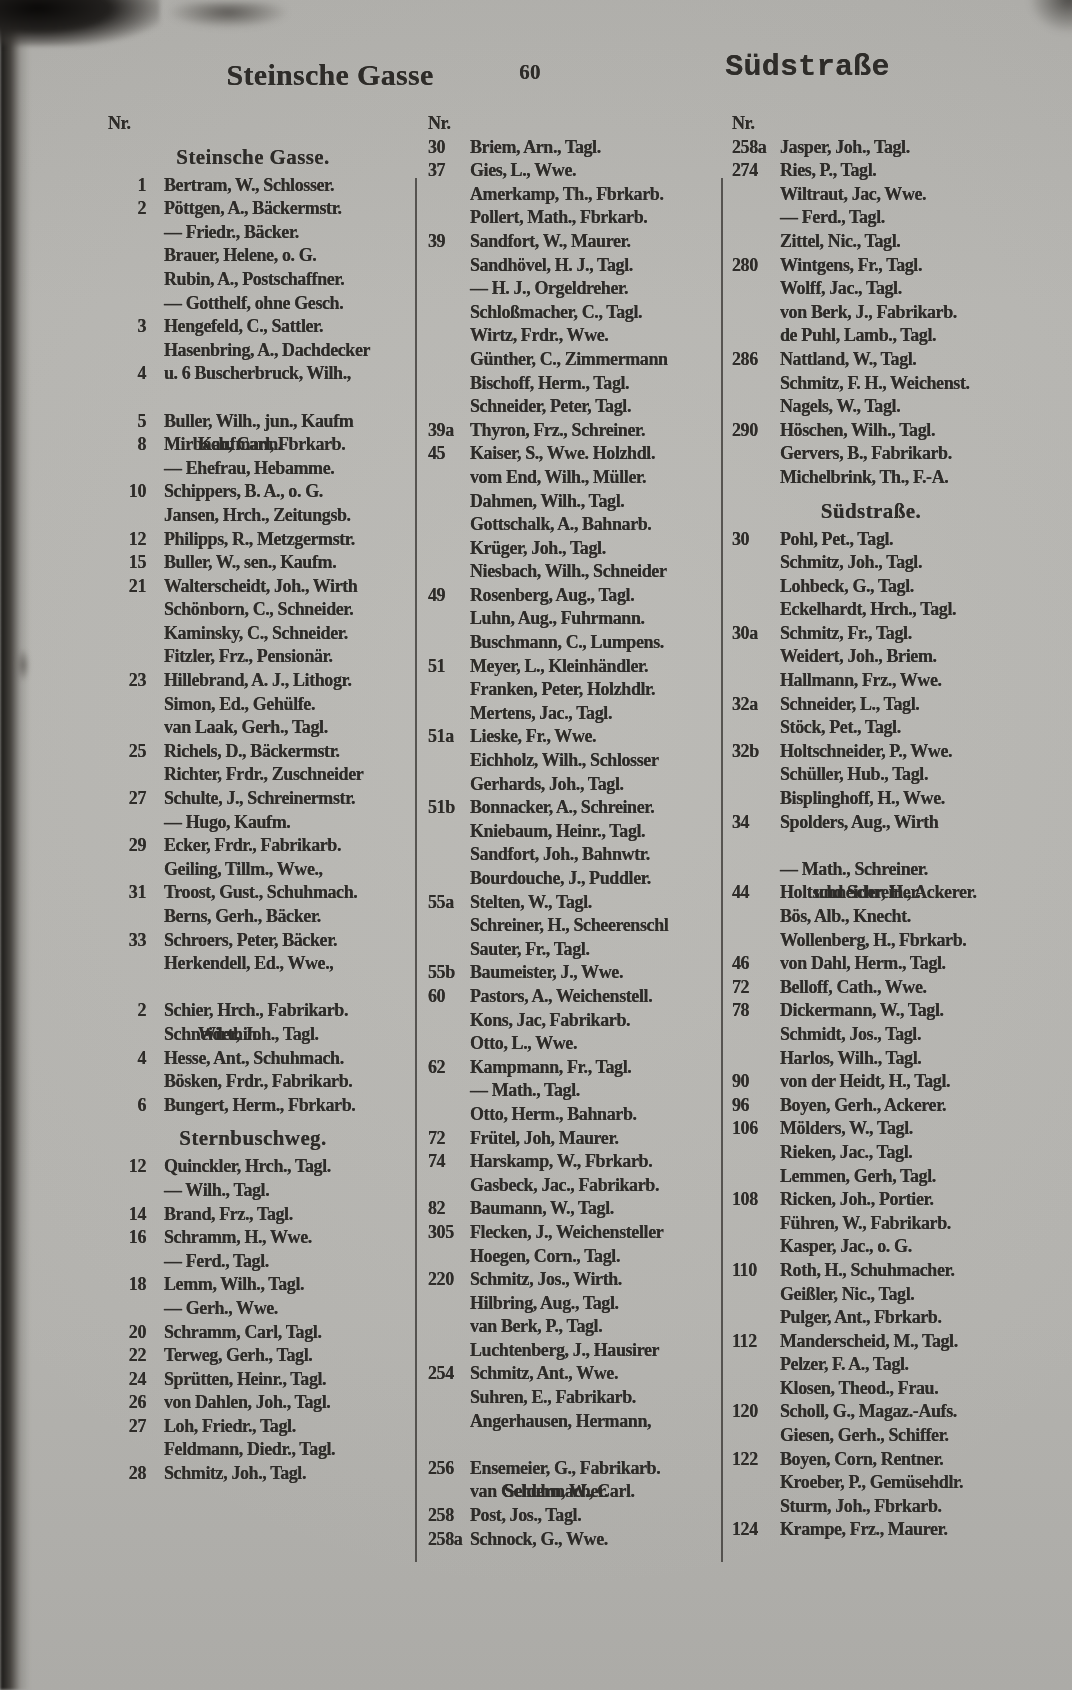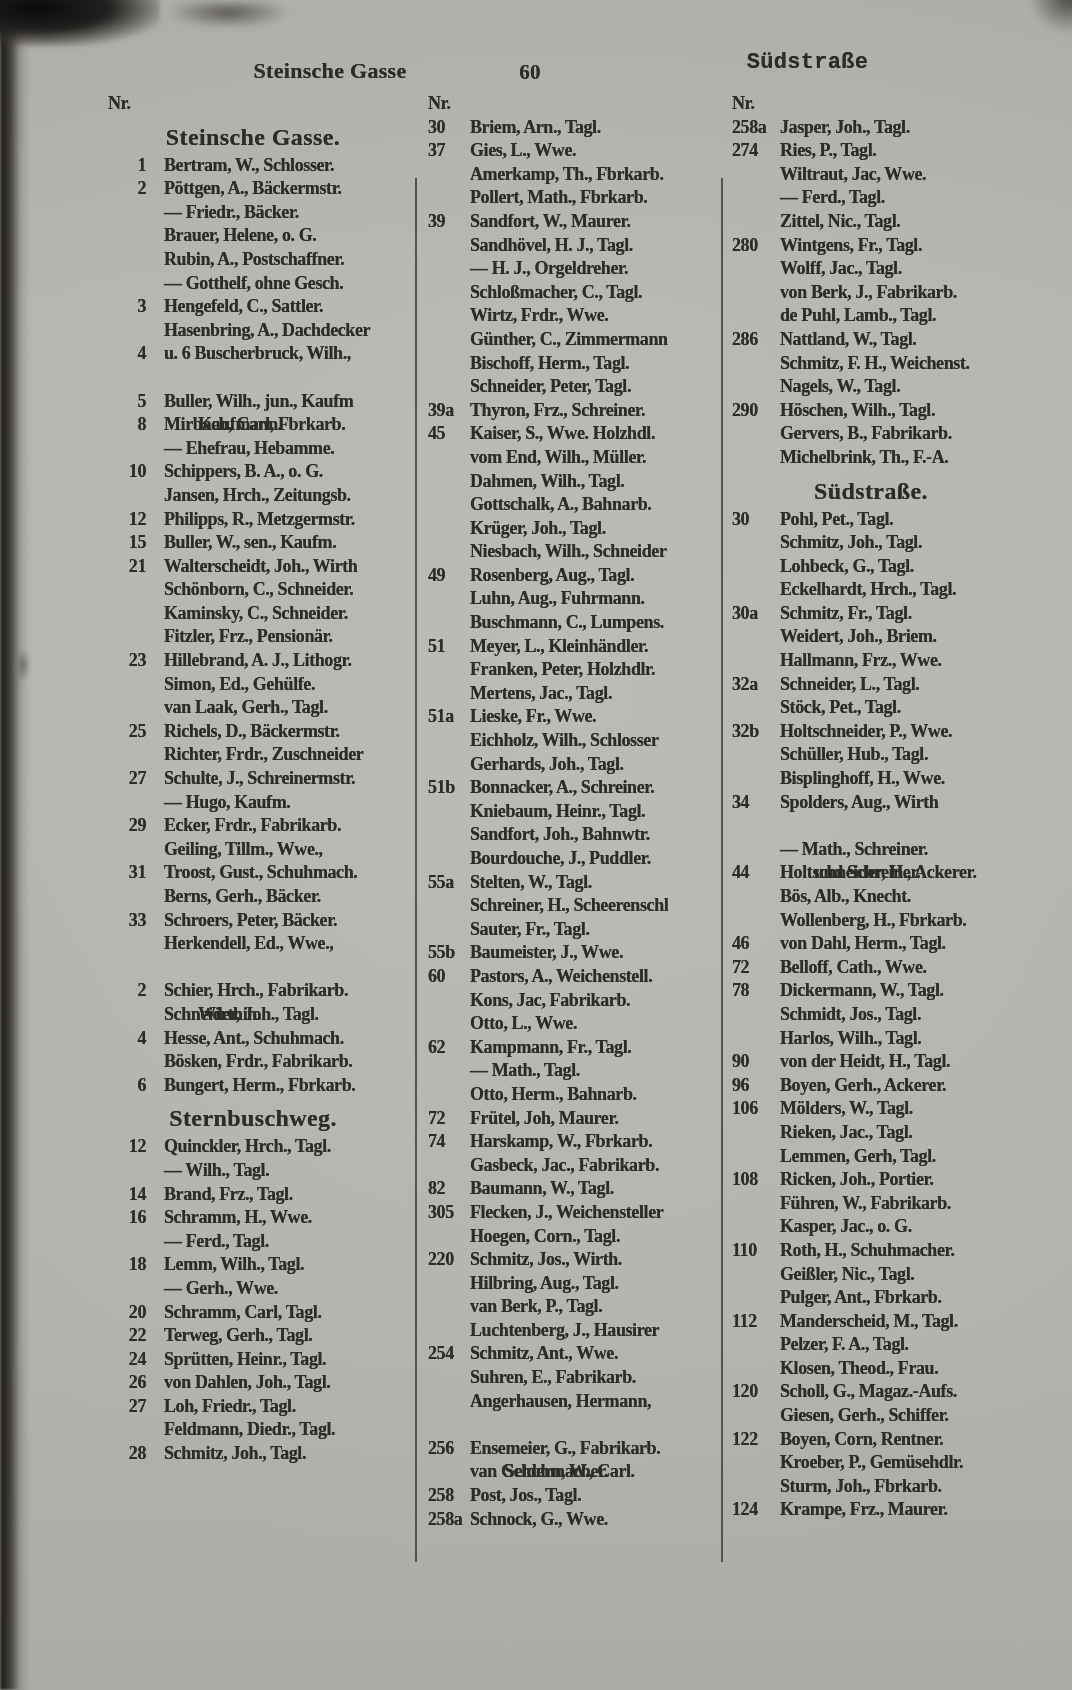--- a/index.html
+++ b/index.html
@@ -39,33 +39,33 @@
     background: radial-gradient(ellipse at 80% 20%, rgba(50,48,45,0.8), rgba(50,48,45,0) 70%);
     filter: blur(3px);
   }
   .fleck-left {
     position:absolute; left:16px; top:648px; width:14px; height:34px;
     background: radial-gradient(ellipse, rgba(70,66,62,0.6), rgba(70,66,62,0) 70%);
     filter: blur(2px);
   }
 
   
-  .runhead { position:absolute; font-size:22px; letter-spacing:0.3px; text-align:center;
+  .runhead { position:absolute; font-size:30px; letter-spacing:0.3px; text-align:center;
              text-shadow: 0 0 0.6px rgba(46,44,41,0.85); }
   .rh-left  { left:190px; top:58px; width:280px; }
   .rh-num   { left:503px; top:60px; width:54px; font-size:21px; }
   .rh-right { left:700px; top:50px; width:215px;font-family:Liberation Mono, monospace; }
 
   
   .vrule { position:absolute; width:2px; background: rgba(48,46,43,0.72); }
   .vrule-1 { left:415px; top:178px; height:1384px; }
   .vrule-2 { left:721px; top:178px; height:1384px; }
 
   
-  .column { position:absolute; top:92px; font-size:18px; letter-spacing:-0.4px;
+  .column { position:absolute; top:112px; font-size:18px; letter-spacing:-0.4px;
             text-shadow: 0 0 0.55px rgba(46,44,41,0.8); }
   .col-1 { left:100px; width:306px; }
   .col-2 { left:424px; width:288px; }
   .col-3 { left:730px; width:282px; }
 
   .nr-label { line-height:23.6px; height:23.6px; }
   .col-1 .nr-label { padding-left:8px; }
   .col-2 .nr-label { padding-left:4px; }
   .col-3 .nr-label { padding-left:2px; }
 
@@ -77,21 +77,21 @@
   .col-2 .nr { width:46px; text-align:left; padding-left:4px; }
   .col-3 .nr { width:50px; text-align:left; padding-left:2px; }
   .col-1 .txt { padding-left:8px; }
   .col-2 .txt { padding-left:0; }
   .col-3 .txt { padding-left:0; }
 
   .row.cont .txt { padding-left:34px;margin-top:47px; }
   .col-1 .row.cont .txt { padding-left:42px; }
 
   .row.heading { display:block; height:auto; line-height:26px; margin:8px 0 4px;
-                 text-align:center; font-size:24px; letter-spacing:0.4px; white-space:nowrap; }
+                 text-align:center; font-size:21px; letter-spacing:0.4px; white-space:nowrap; }
 </style>
 </head>
 <body>
 
 <div class="page">
 
   <div class="edge-left"></div>
   <div class="blob-tl"></div>
   <div class="smudge-top"></div>
   <div class="corner-tr"></div>

